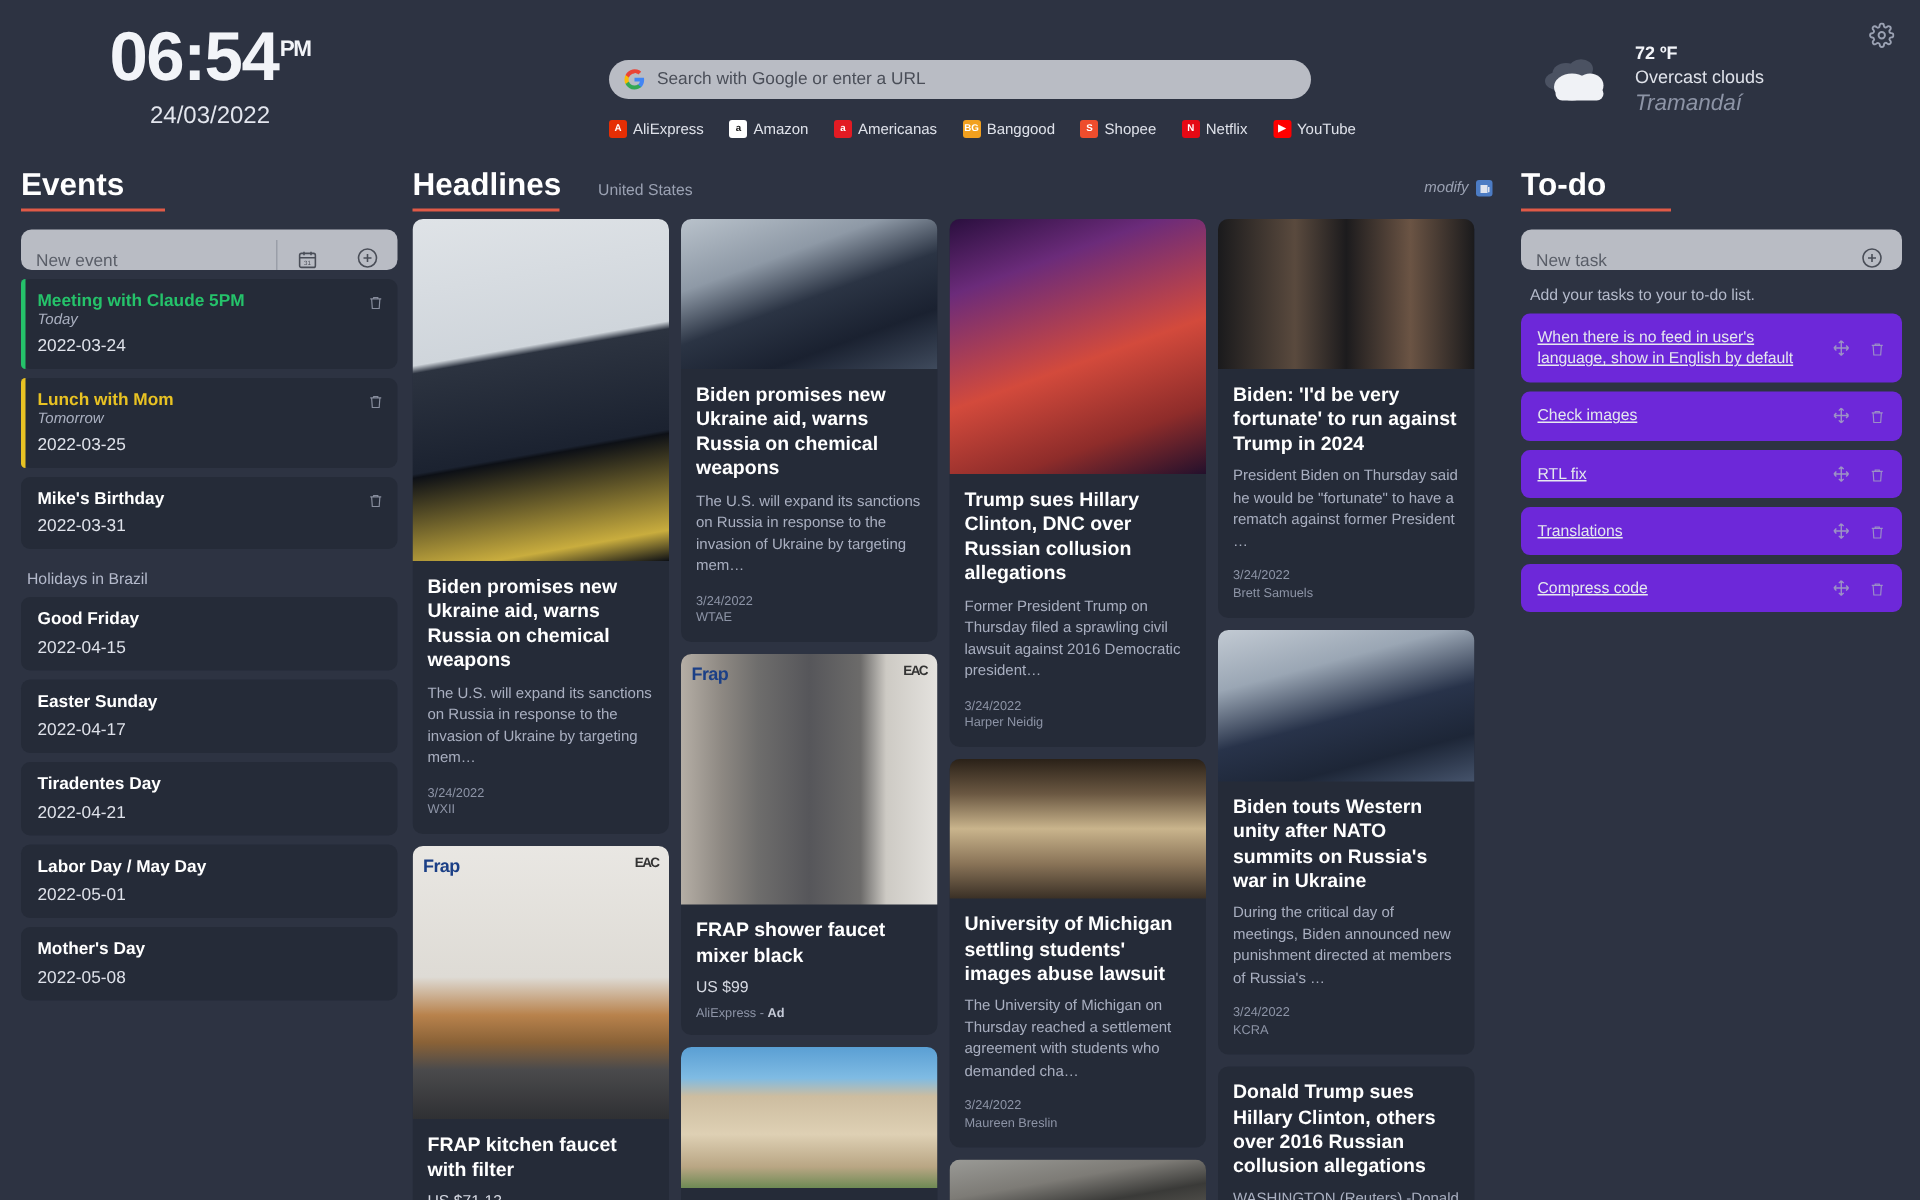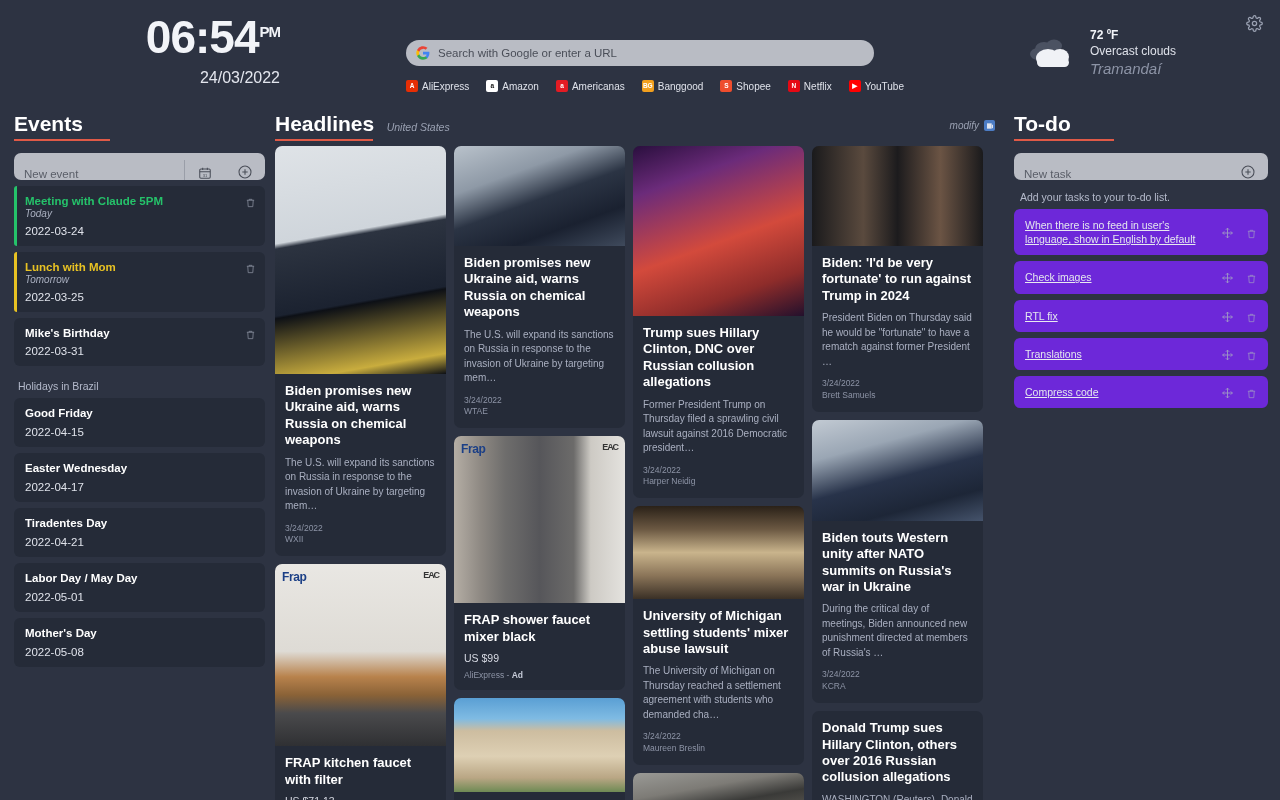--- a/index.html
+++ b/index.html
@@ -7,21 +7,21 @@
     width: 1280px; height: 800px;
     background: #2d3342;
     font-family: "Liberation Sans", sans-serif;
     overflow: hidden;
     color: #e8eaf0;
   }
   .page { position: relative; width: 1280px; height: 800px; }
 
   
   .topbar { position: relative; height: 105px; }
-  .clock-wrap { position: absolute; left: 0; top: 14px; width: 280px; text-align: right; }
+  .clock-wrap { position: absolute; left: 0; top: 14px; width: 280px; text-align: center; }
   .clock-time { font-size: 46px; font-weight: 700; letter-spacing: -1px; line-height: 1; color: #f2f4f8; }
   .clock-time .ampm { font-size: 15px; font-weight: 700; vertical-align: super; margin-left: 1px; }
   .clock-date { margin-top: 9px; font-size: 16px; color: #e3e6ee; }
 
   .search-wrap { position: absolute; left: 406px; top: 40px; width: 468px; }
   .search-box {
     height: 26px; background: #b9bcc4; border-radius: 13px;
     display: flex; align-items: center; padding: 0 10px; gap: 8px;
   }
   .search-placeholder { font-size: 11.5px; color: #4a4e58; }
@@ -35,21 +35,21 @@
 
   .weather { position: absolute; right: 104px; top: 28px; display: flex; align-items: center; gap: 12px; }
   .w-ico { width: 56px; height: 42px; position: relative; }
   .w-temp { font-size: 12px; font-weight: 700; color: #f2f4f8; }
   .w-desc { font-size: 12px; color: #dfe2ea; margin-top: 2px; }
   .w-city { font-size: 15px; color: #8d94a6; font-style: italic; margin-top: 2px; }
   .gear { position: absolute; right: 17px; top: 15px; width: 17px; height: 17px; cursor: pointer; }
 
   
   .sec-title { font-size: 21px; font-weight: 700; color: #fff; display: inline-block; }
-  .sec-sub { font-size: 10.5px; color: #9aa1b2; font-style: italic; margin-left: 8px; }
+  .sec-sub { font-size: 10.5px; color: #9aa1b2; margin-left: 20px; }
   .sec-rule { width: 96px; height: 2px; background: #e05a47; margin-top: 3px; }
 
   
   .events-col { position: absolute; left: 14px; top: 112px; width: 251px; }
   .ev-head { margin-bottom: 12px; }
   .inputbar {
     height: 27px; background: #b9bcc4; border-radius: 7px;
     display: flex; align-items: flex-end; overflow: hidden;
   }
   .inputbar .ph { flex: 1; padding-left: 10px; font-size: 11.5px; color: #5a5e68; }
@@ -240,21 +240,21 @@
             </svg></span>
         </div>
       </div>
     <div class="holidays-label">Holidays in Brazil</div>
     <div>
         <div class="card-dark">
           <div class="hol-title">Good Friday</div>
           <div class="hol-date">2022-04-15</div>
         </div>
         <div class="card-dark">
-          <div class="hol-title">Easter Wednesday</div>
+          <div class="hol-title">Easter Sunday</div>
           <div class="hol-date">2022-04-17</div>
         </div>
         <div class="card-dark">
           <div class="hol-title">Tiradentes Day</div>
           <div class="hol-date">2022-04-21</div>
         </div>
         <div class="card-dark">
           <div class="hol-title">Labor Day / May Day</div>
           <div class="hol-date">2022-05-01</div>
         </div>
@@ -334,21 +334,21 @@
             <div class="nimg ph-trump-red" style="height:170px"></div>
             <div class="nbody">
               <div class="nhl">Trump sues Hillary Clinton, DNC over Russian collusion allegations</div>
               <div class="ndesc">Former President Trump on Thursday filed a sprawling civil lawsuit against 2016 Democratic president…</div>
               <div class="nmeta"><span>3/24/2022</span><br><span>Harper Neidig</span></div>
             </div>
           </div>
           <div class="ncard">
             <div class="nimg ph-capitol-int" style="height:93px"></div>
             <div class="nbody">
-              <div class="nhl">University of Michigan settling students' mixer abuse lawsuit</div>
+              <div class="nhl">University of Michigan settling students' images abuse lawsuit</div>
               <div class="ndesc">The University of Michigan on Thursday reached a settlement agreement with students who demanded cha…</div>
               <div class="nmeta"><span>3/24/2022</span><br><span>Maureen Breslin</span></div>
             </div>
           </div>
           <div class="ncard">
             <div class="nimg ph-crowd" style="height:58px"></div>
           </div>
         </div>
         <div class="mcol">
           <div class="ncard">

